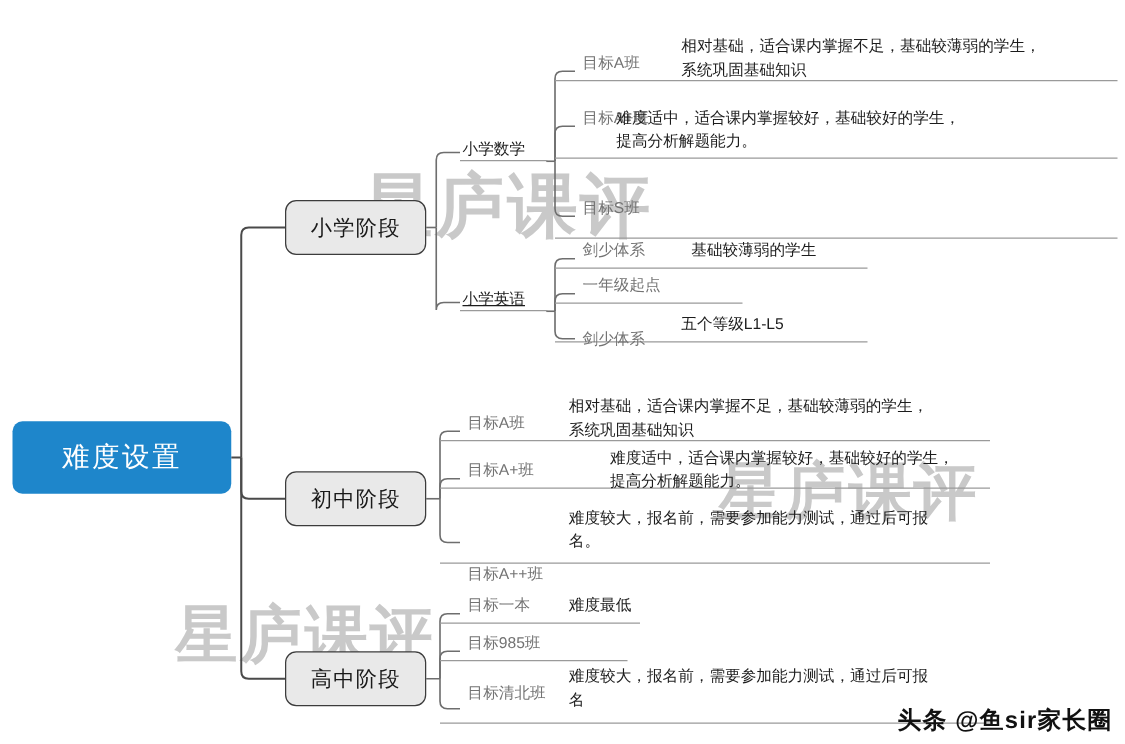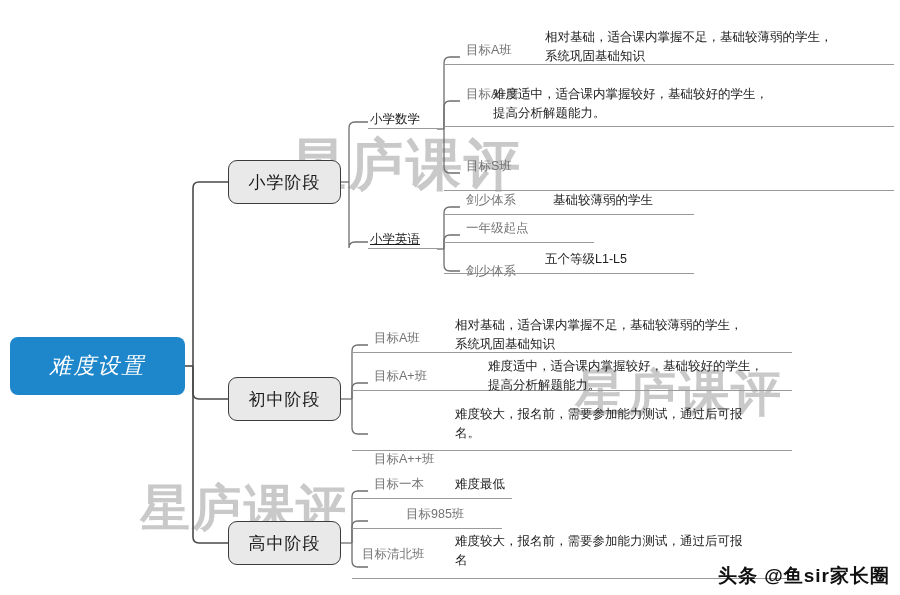--- a/index.html
+++ b/index.html
@@ -36,21 +36,20 @@
     box-sizing:border-box;
   }
   .root{
     left:10px;top:337px;width:175px;height:58px;
     background:#1e86cb;
     border-radius:8px;
     color:#ffffff;
     font-size:22px;
     display:flex;align-items:center;justify-content:center;
     letter-spacing:2px;
-    font-style:italic;
   }
   .stage{
     width:113px;height:44px;
     background:#e9e9e9;
     border:1.6px solid #3c3c3c;
     border-radius:9px;
     color:#1a1a1a;
     font-size:17px;
     display:flex;align-items:center;justify-content:center;
     letter-spacing:1px;
@@ -248,26 +247,26 @@
   <div class="ul" style="left:352px;top:450px;width:440px;"></div>
 
   <div class="lnode" style="left:370px;top:475px;">
     <div class="lbl">目标一本</div>
   </div>
   <div class="lnode" style="left:455px;top:475px;">
     <div class="desc">难度最低</div>
   </div>
   <div class="ul" style="left:352px;top:498px;width:160px;"></div>
 
-  <div class="lnode" style="left:370px;top:505px;margin-left:32px;">
+  <div class="lnode" style="left:370px;top:505px;">
     <div class="lbl">目标985班</div>
   </div>
   <div class="ul" style="left:352px;top:528px;width:150px;"></div>
 
-  <div class="lnode" style="left:358px;top:545px;justify-content:flex-end;">
+  <div class="lnode" style="left:370px;top:545px;justify-content:flex-end;">
     <div class="lbl">目标清北班</div>
   </div>
   <div class="lnode" style="left:455px;top:532px;">
     <div class="desc">难度较大，报名前，需要参加能力测试，通过后可报
 名</div>
   </div>
   <div class="ul" style="left:352px;top:578px;width:440px;"></div>
 
   <div class="attrib">头条 @鱼sir家长圈</div>
 

